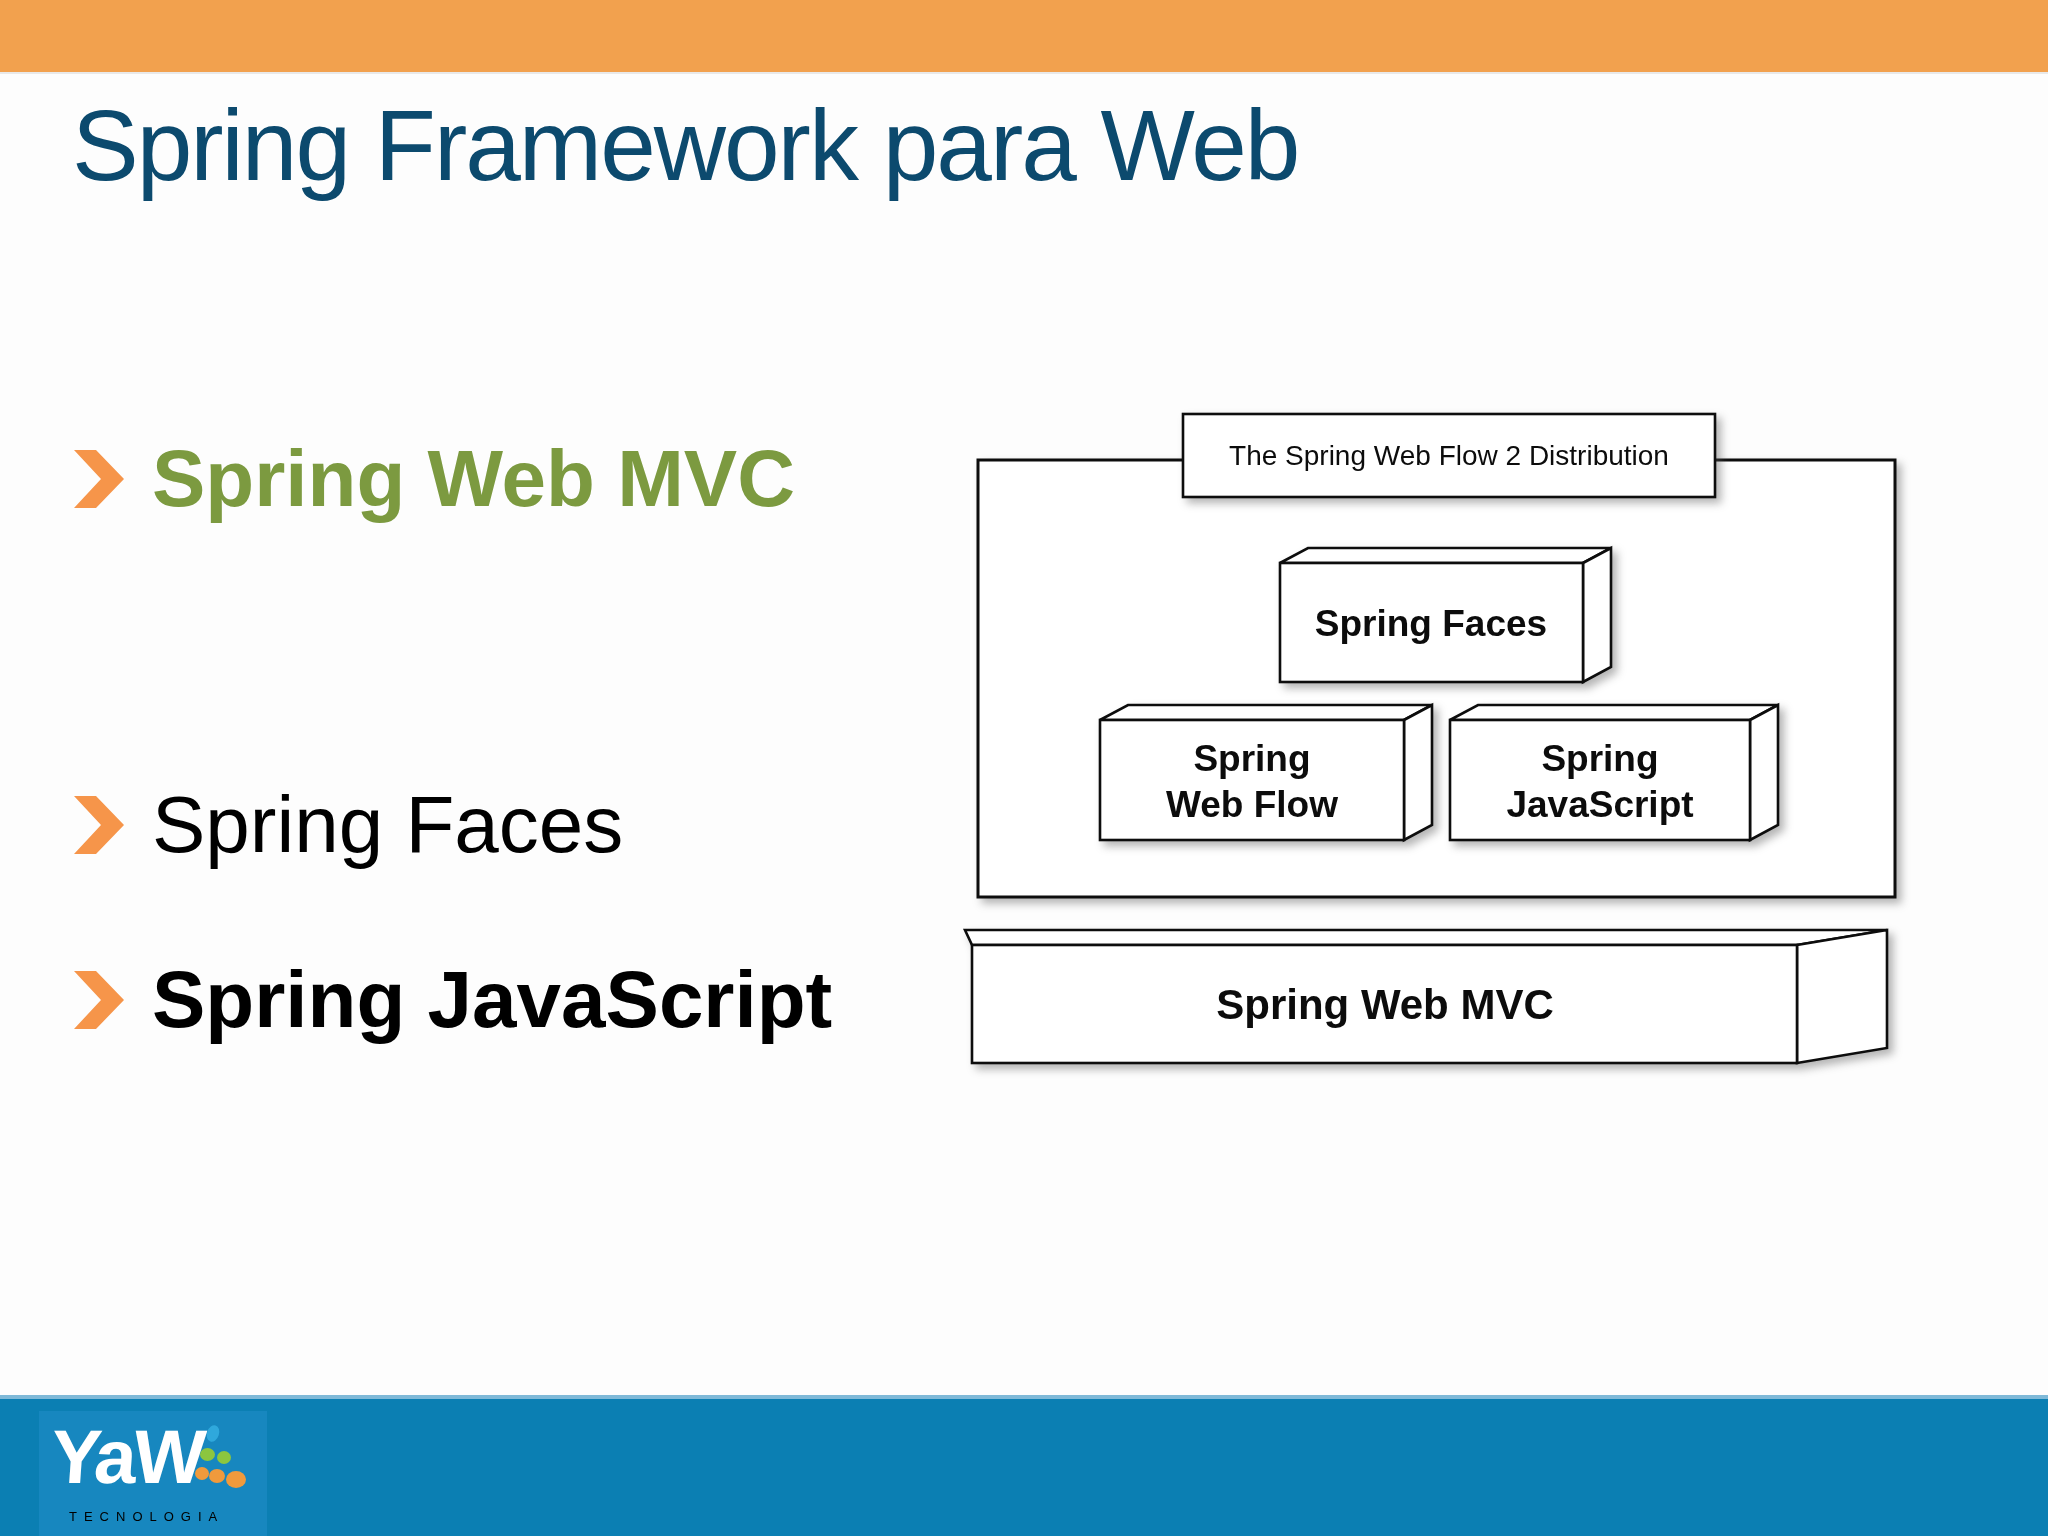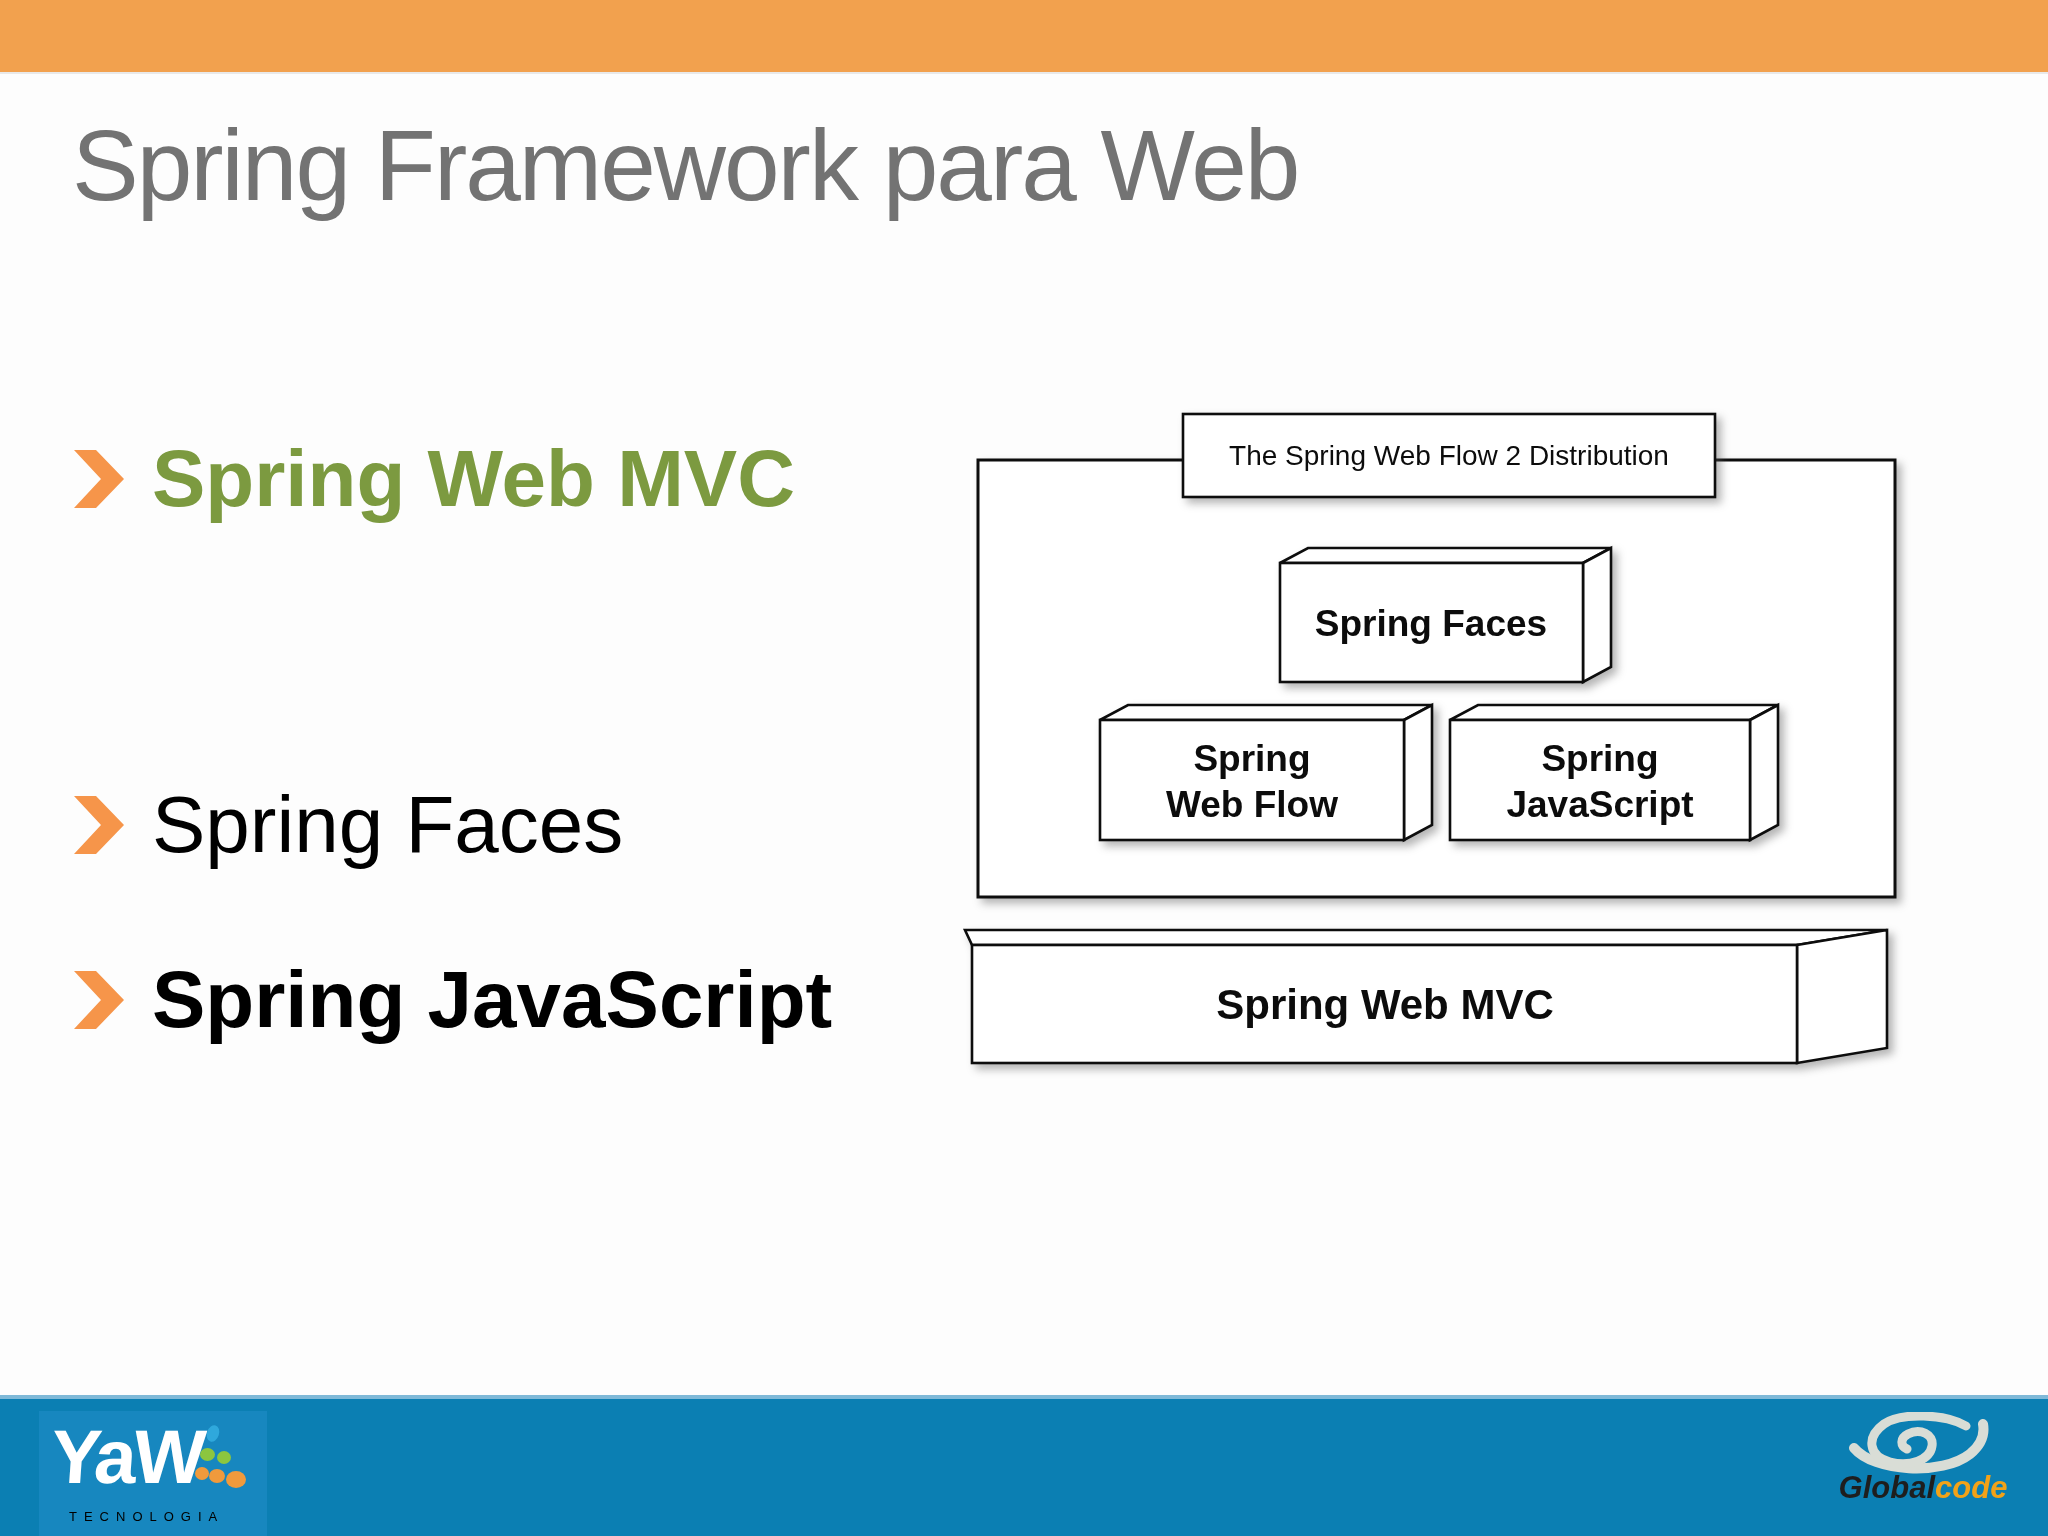--- a/index.html
+++ b/index.html
@@ -9,22 +9,22 @@
     background:#fdfdfd;
     font-family:"Liberation Sans", sans-serif;
   }
   
   .top-bar {
     position:absolute; left:0; top:0; width:2048px; height:74px;
     background:#F2A14E; border-bottom:2px solid #e9e9e9;
   }
   
   .title {
-    position:absolute; left:72px; top:110px;
-    font-size:100px; line-height:1.1; letter-spacing:-2px; color:#737373;
+    position:absolute; left:72px; top:90px;
+    font-size:100px; line-height:1.1; letter-spacing:-2px; color:#0c4a6e;
     white-space:nowrap;
   }
   
   .bullet-row {
     position:absolute; left:74px; height:94px;
     display:flex; align-items:center; gap:28px; white-space:nowrap;
   }
   .bullet-row.r0 { top:432px; }
   .bullet-row.r1 { top:603px; }
   .bullet-row.r2 { top:778px; }
@@ -150,23 +150,14 @@
     <div class="yaw-word">YaW</div>
     <div class="yaw-sub">TECNOLOGIA</div>
     <span class="dot blue"></span>
     <span class="dot green1"></span>
     <span class="dot green2"></span>
     <span class="dot orange1"></span>
     <span class="dot orange2"></span>
     <span class="dot orange3"></span>
   </div>
 
-  <div class="gc-logo">
-    <svg class="gc-swirl" width="150" height="62" viewBox="0 0 150 62">
-      <path d="M 8 36 C 28 60 96 64 124 42 C 135 33 139 23 137 12" fill="none" stroke="#D9DDD6" stroke-width="10" stroke-linecap="round"></path>
-      <path d="M 120 14 C 100 2 55 0 38 12 C 20 25 22 44 44 50 C 64 55 84 48 86 34 C 88 22 74 16 62 22 C 54 26 54 34 61 37" fill="none" stroke="#D9DDD6" stroke-width="9" stroke-linecap="round"></path>
-    </svg>
-    <div class="gc-text">
-      <span class="gc-black">Global</span><span class="gc-orange">code</span>
-    </div>
-  </div>
 
 </div>
 
 </body></html>

